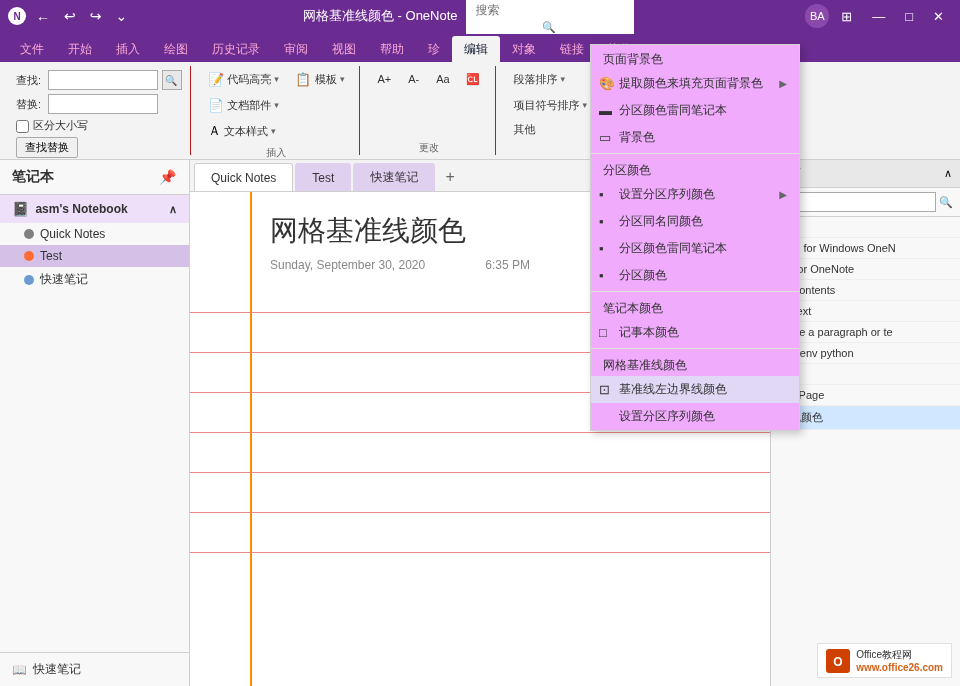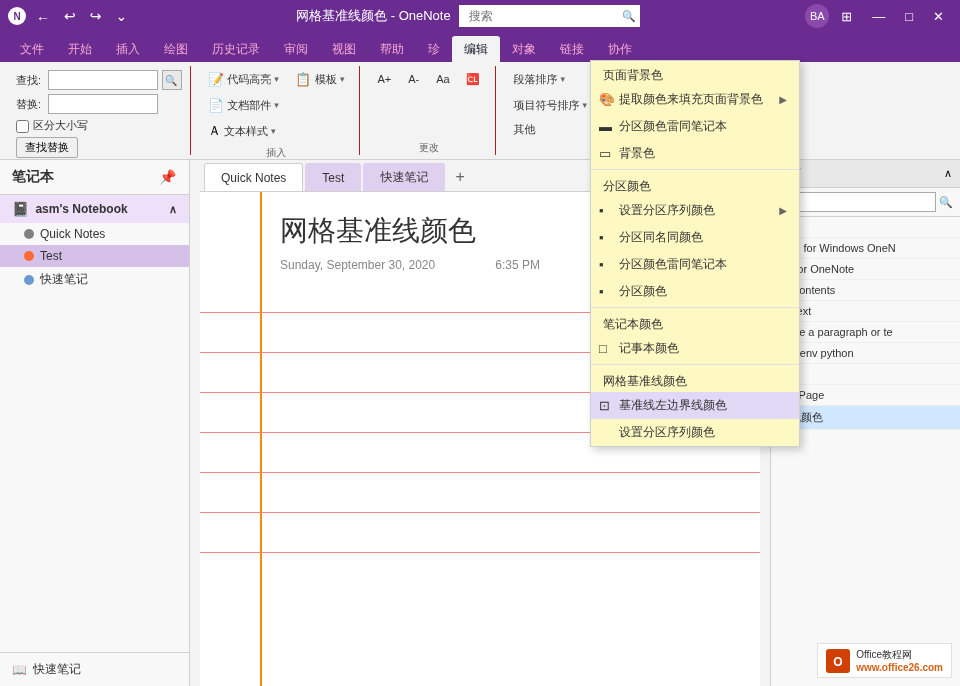--- a/index.html
+++ b/index.html
@@ -14,21 +14,21 @@
       padding: 0 8px;
       color: white;
     }
     .title-bar-left { display: flex; align-items: center; gap: 6px; flex: 0 0 auto; }
     .title-bar-center { flex: 1; display: flex; align-items: center; justify-content: center; gap: 8px; font-size: 13px; }
     .title-bar-right { display: flex; align-items: center; gap: 4px; }
     .tb-icon { font-size: 14px; cursor: pointer; padding: 2px 4px; }
     .tb-logo { width: 18px; height: 18px; background: white; border-radius: 50%; display: inline-flex; align-items: center; justify-content: center; }
     .tb-logo-inner { font-size: 10px; color: #6B2C91; font-weight: bold; }
     .search-bar { background: white; border: none; height: 22px; width: 160px; font-size: 12px; padding: 0 6px; outline: none; }
-    .search-wrapper { display: flex; align-items: center; background: white; padding: 0 4px; }
+    .search-wrapper { display: flex; align-items: center; background: white; padding: 0 4px; flex-direction: column; }
     .avatar-btn { background: #8B4AAB; color: white; border: none; border-radius: 50%; width: 24px; height: 24px; font-size: 11px; cursor: pointer; display: flex; align-items: center; justify-content: center; }
     .win-btn { background: transparent; border: none; color: white; font-size: 13px; cursor: pointer; padding: 0 8px; height: 32px; }
 
     
     .ribbon-tabs {
       height: 30px;
       background: #6B2C91;
       display: flex;
       align-items: flex-end;
       padding-left: 8px;
@@ -90,21 +90,21 @@
     .rb-label { font-size: 11px; color: #333; }
     .rb-dropdown { font-size: 9px; color: #666; }
     .find-row { display: flex; align-items: center; gap: 4px; }
     .find-label { font-size: 11px; color: #333; width: 28px; }
     .find-input { border: 1px solid #aaa; height: 20px; width: 110px; font-size: 11px; padding: 0 4px; }
     .find-btn { background: #e8e8e8; border: 1px solid #aaa; cursor: pointer; height: 20px; width: 20px; display: flex; align-items: center; justify-content: center; font-size: 10px; }
     .checkbox-row { display: flex; align-items: flex-end; gap: 4px; font-size: 11px; color: #333; margin-top: 4px; }
     .find-action-btn { background: #f0f0f0; border: 1px solid #aaa; cursor: pointer; font-size: 11px; padding: 2px 8px; border-radius: 2px; }
 
     
-    .main { display: flex; height: calc(686px - 32px - 30px - 98px); gap: 10px; }
+    .main { display: flex; height: calc(686px - 32px - 30px - 98px); }
 
     
     .sidebar {
       width: 190px;
       background: #f8f8f8;
       border-right: 1px solid #d0d0d0;
       display: flex;
       flex-direction: column;
     }
     .sidebar-header {
@@ -238,24 +238,24 @@
       cursor: pointer;
       border-bottom: 1px solid #eee;
     }
     .right-panel-item.active { background: #d0e8ff; }
     .right-panel-search { display: flex; align-items: center; padding: 4px; border-bottom: 1px solid #d0d0d0; }
     .right-panel-search input { flex: 1; border: 1px solid #aaa; font-size: 11px; height: 20px; padding: 0 4px; }
 
     
     .dropdown-menu {
       position: absolute;
-      top: 60px;
+      top: 44px;
       left: 590px;
       width: 210px;
-      background: #fef9c3;
+      background: #f0abfc;
       border: 1px solid #d0d0d0;
       box-shadow: 3px 3px 8px rgba(0,0,0,0.2);
       z-index: 1000;
       font-size: 13px;
     }
     .menu-section-header {
       padding: 6px 12px 2px 12px;
       font-size: 12px;
       color: #333;
       font-weight: 500;

